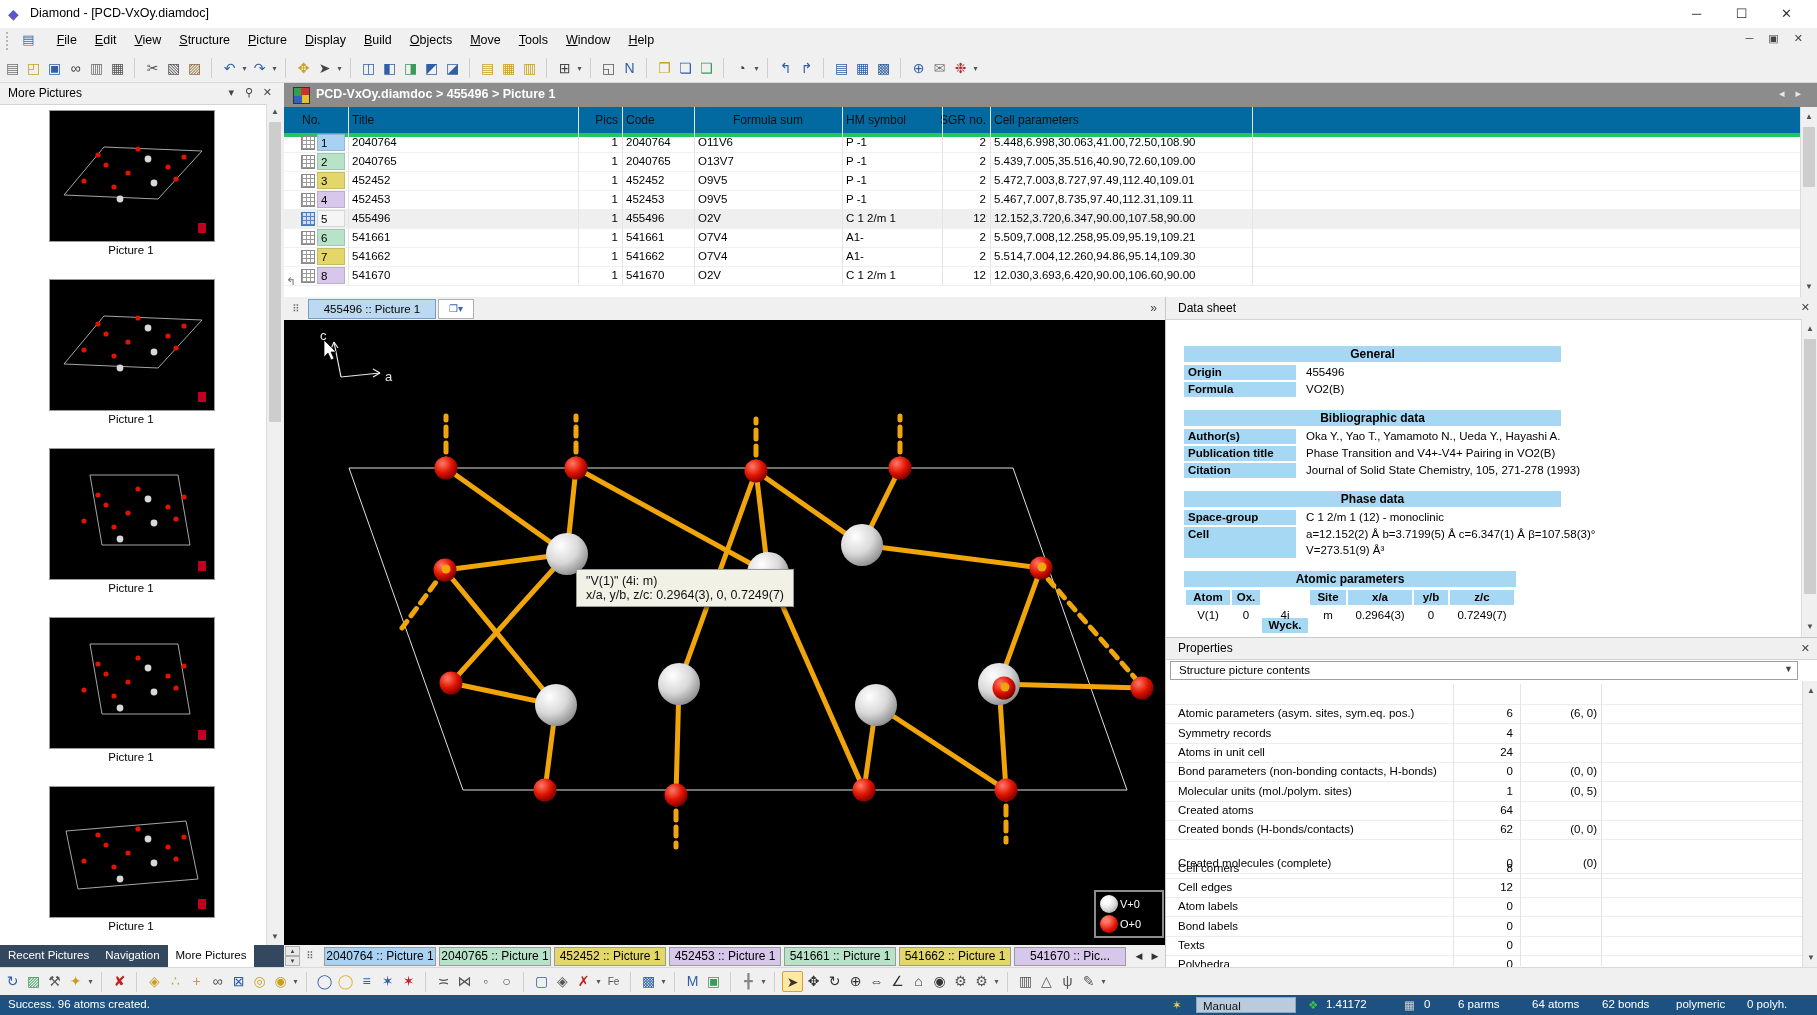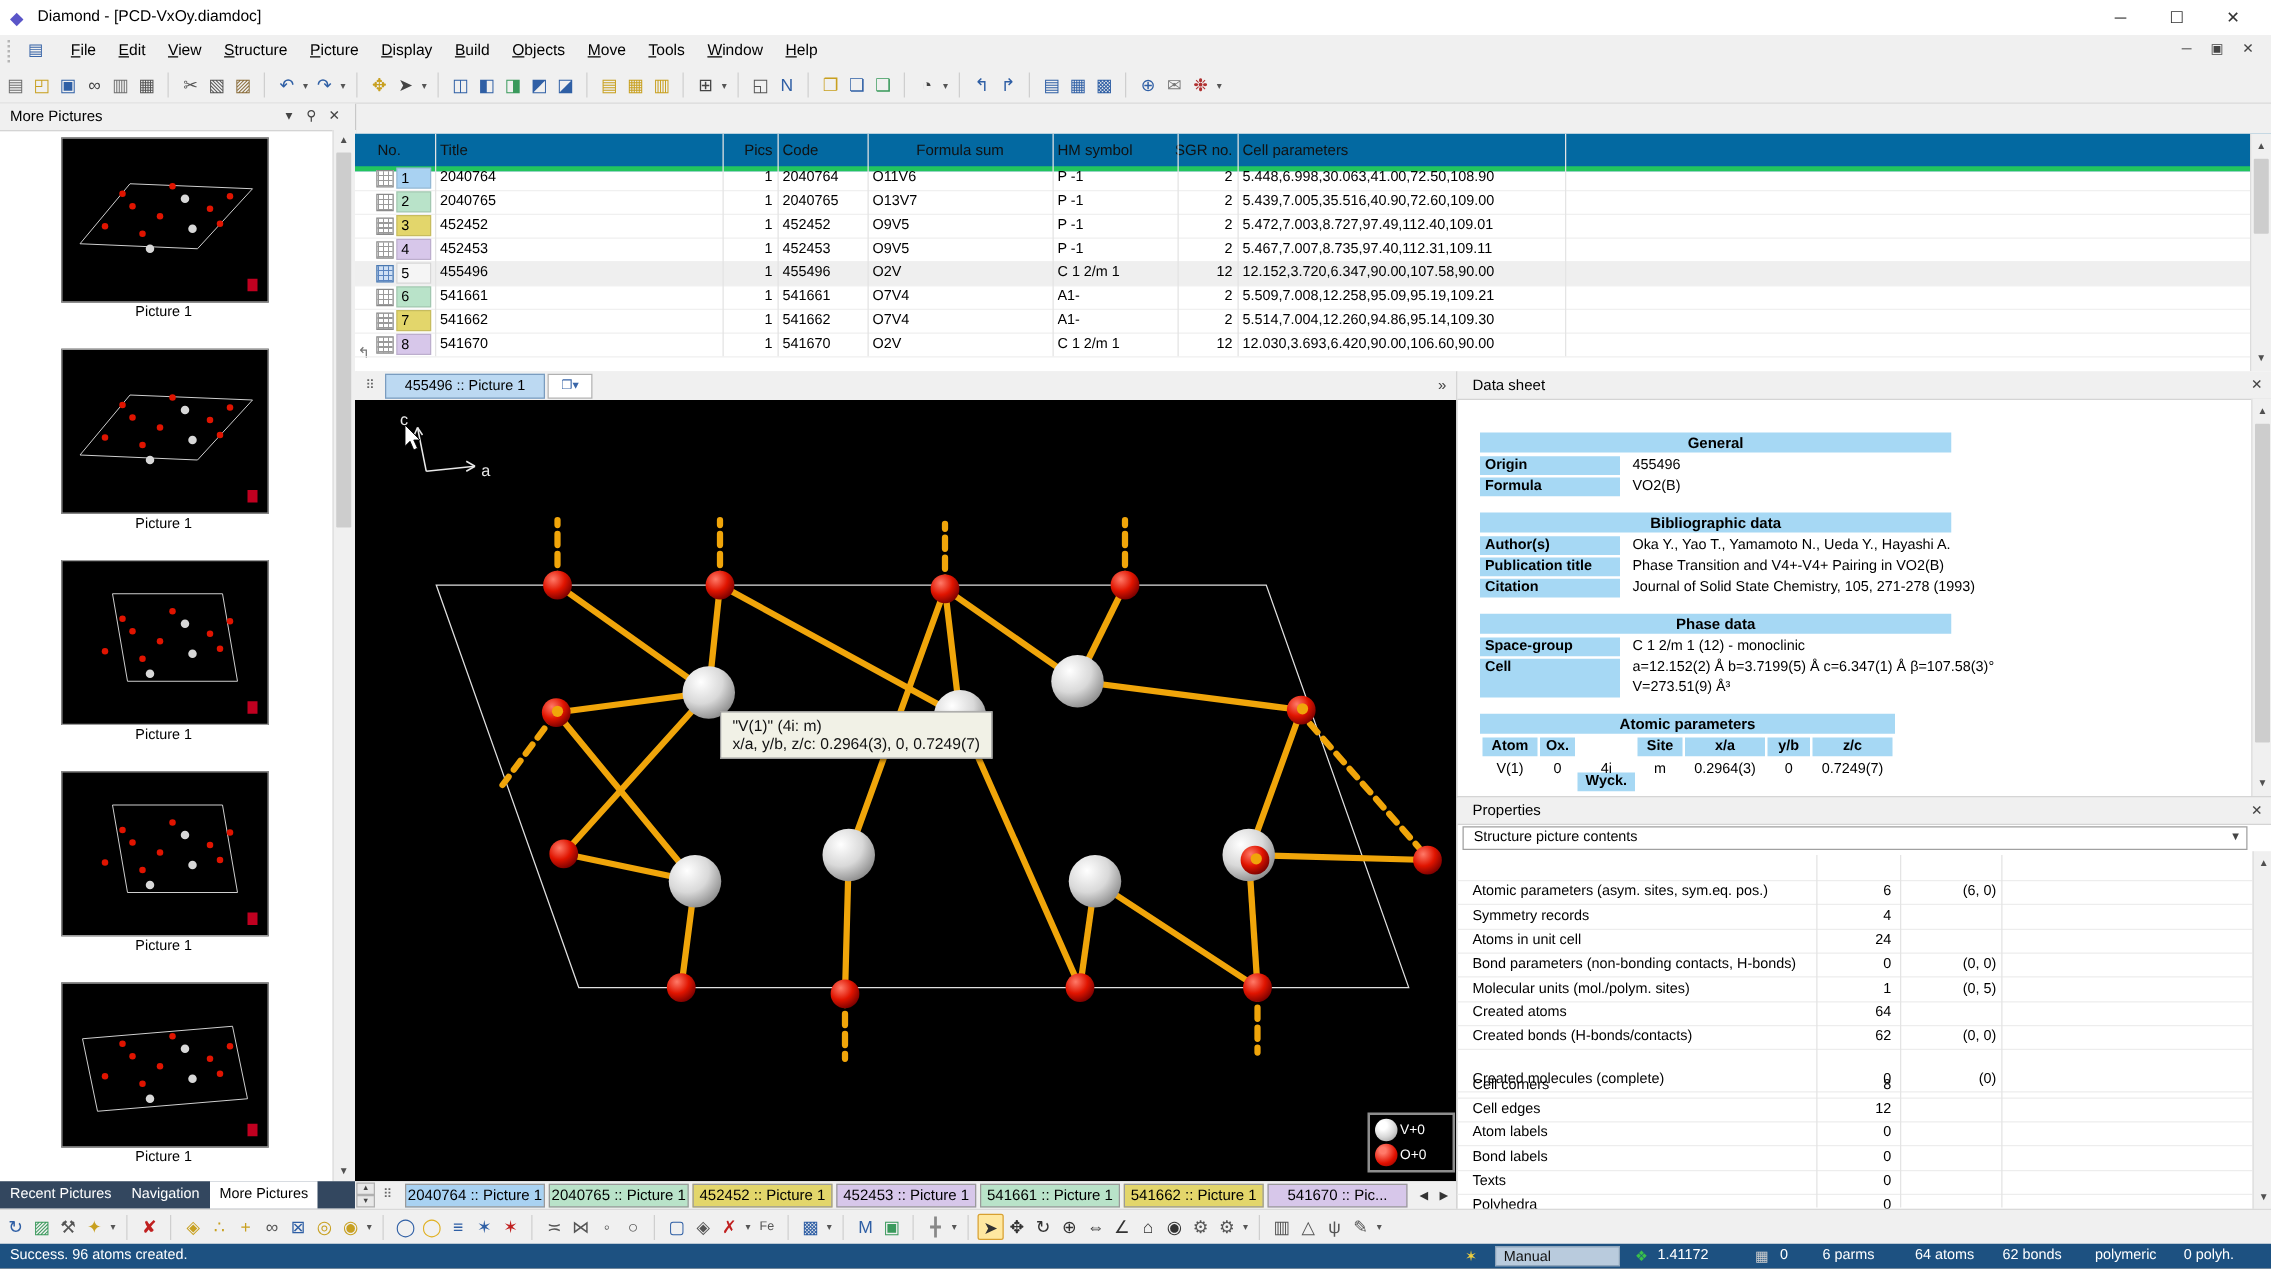--- a/index.html
+++ b/index.html
@@ -293,20 +293,25 @@
       <span class="sthumb" style="top:18px;height:300px;"></span>
       <span class="sarrow" style="bottom:0;">▼</span>
     </div>
   </div>
   <div class="abs" id="left-tabs">
       <span class="ltab">Recent Pictures</span>
       <span class="ltab">Navigation</span>
       <span class="ltab active">More Pictures</span>
     </div>
 
+  <div class="abs" id="breadcrumb">
+    <div class="abs" id="bc-icon"></div>
+    <div class="abs" id="bc-text">PCD-VxOy.diamdoc &gt; 455496 &gt; Picture 1</div>
+    <div class="abs" id="bc-arrows">◂ ▸</div>
+  </div>
 
   <div class="abs" id="table-area">
     <div class="abs" id="tbl-close">✕</div>
     <div class="abs" id="tbl-corner">↰</div>
     <div id="thead">
         <span class="th" style="left: 18px; width: 44px; text-align: left;">No.</span>
         <span class="th" style="left: 68px; width: 222px; text-align: left;">Title</span>
         <span class="th" style="left: 280px; width: 54px; text-align: right;">Pics</span>
         <span class="th" style="left: 342px; width: 62px; text-align: left;">Code</span>
         <span class="th" style="left: 414px; width: 140px; text-align: center;">Formula sum</span>

